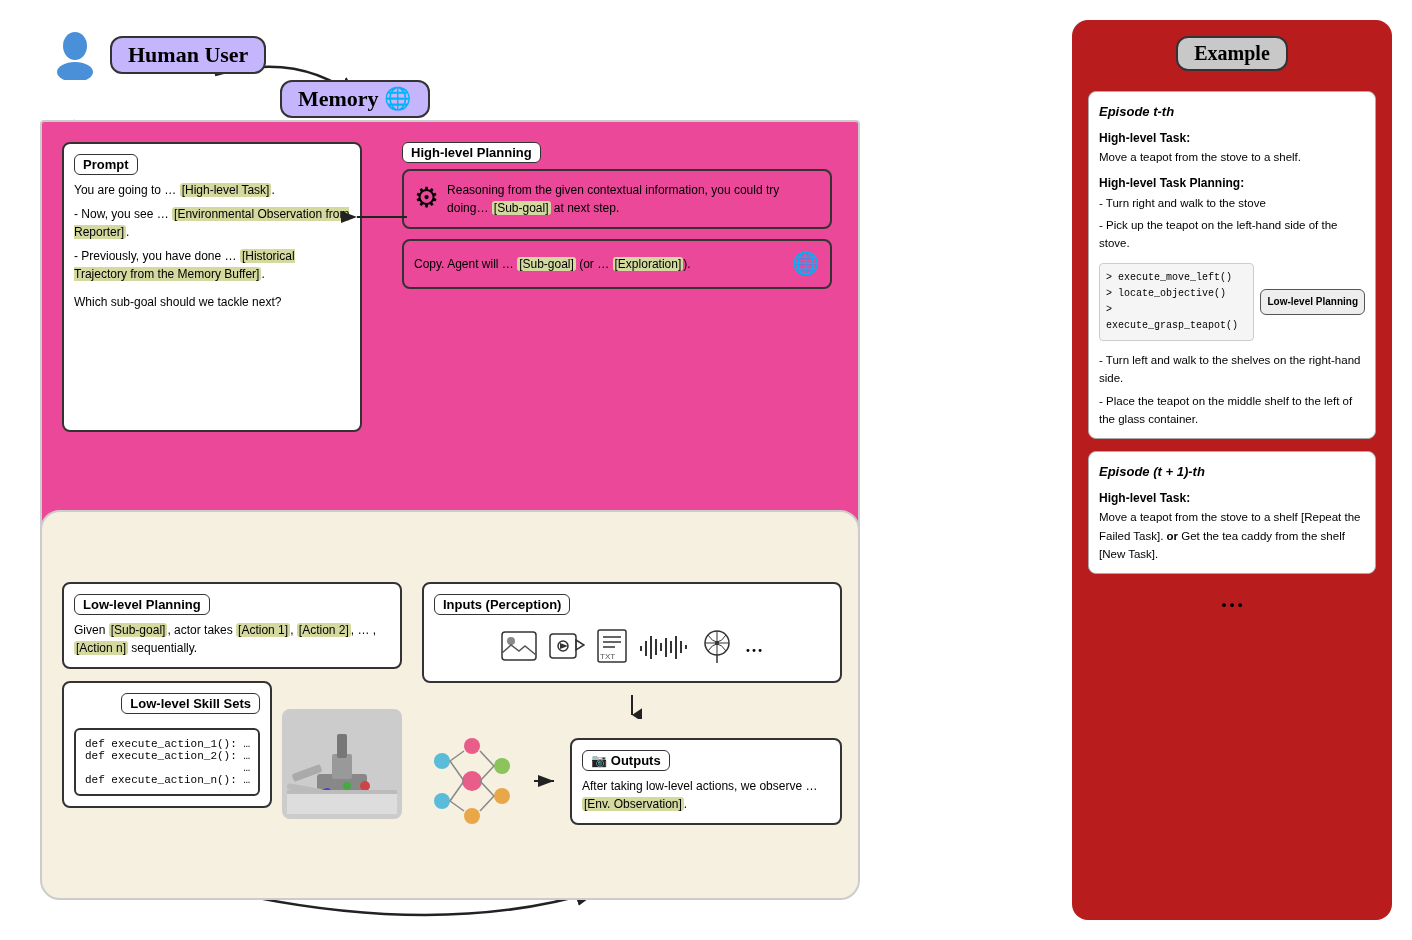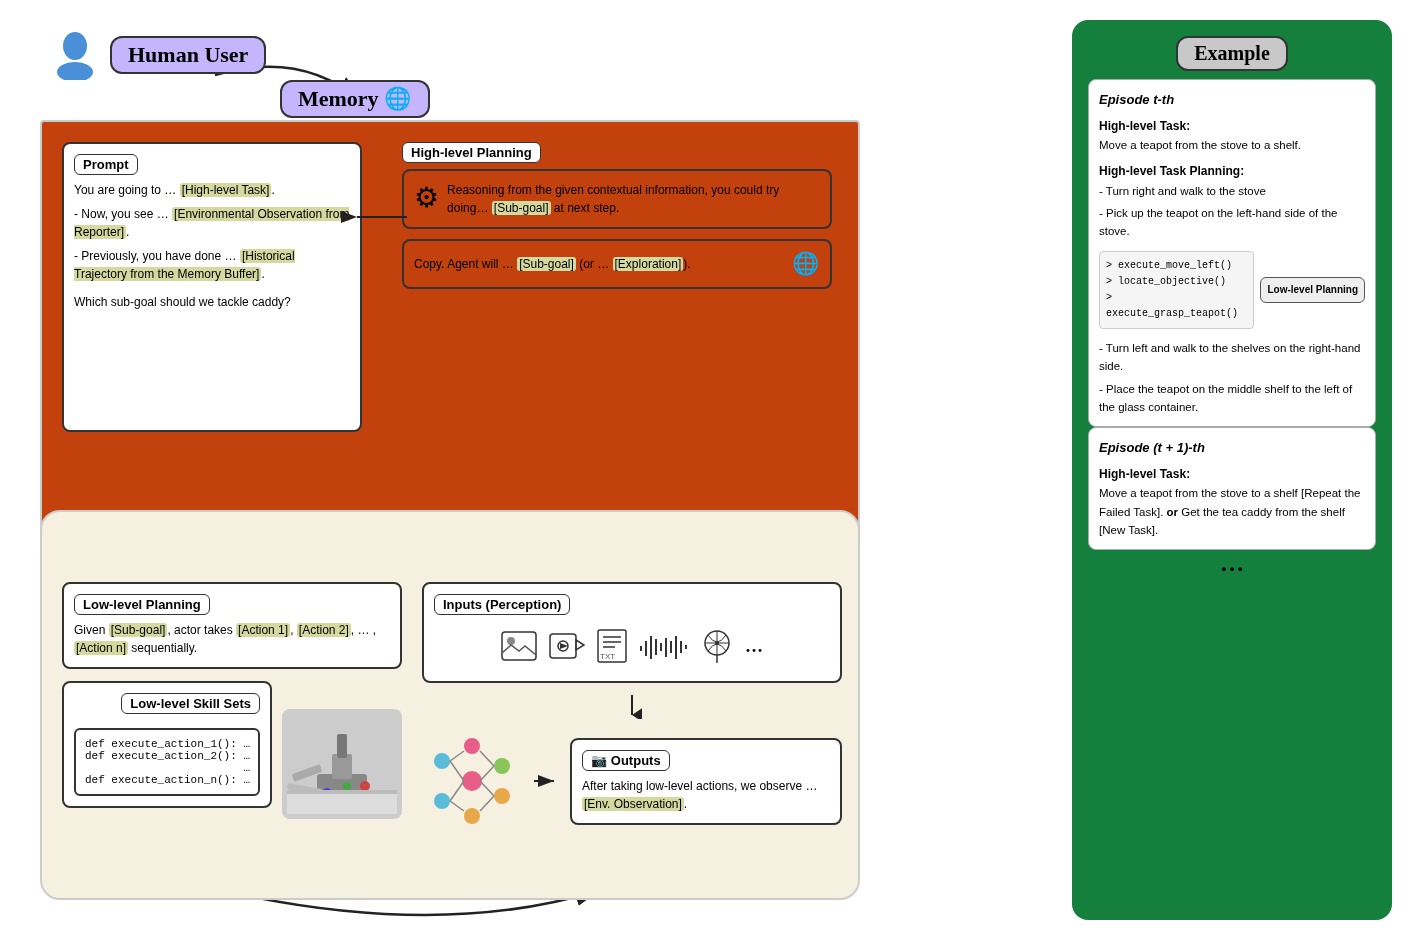--- a/index.html
+++ b/index.html
@@ -22,26 +22,26 @@
 
     
     .left-side {
       flex: 1;
       position: relative;
     }
 
     
     .right-side {
       width: 320px;
-      background: #15803d;
+      background: #b91c1c;
       border-radius: 16px;
       padding: 16px;
       display: flex;
       flex-direction: column;
-      gap: 0;
+      gap: 12px;
     }
 
     
     .section-label {
       display: inline-block;
       background: #c4b5fd;
       border: 2px solid #333;
       border-radius: 12px;
       padding: 4px 16px;
       font-size: 22px;
@@ -76,21 +76,21 @@
       left: 260px;
     }
 
     
     .planner-area {
       position: absolute;
       top: 100px;
       left: 20px;
       width: 820px;
       height: 432px;
-      background: #c2410c;
+      background: #ec4899;
       border-radius: 4px;
       border: 2px solid #ccc;
     }
 
     
     .bottom-area {
       position: absolute;
       top: 490px;
       left: 20px;
       width: 820px;
@@ -316,21 +316,21 @@
     </div>
 
     <div class="planner-area">
 
       <div class="prompt-box inner-box">
         <div class="inner-box-title">Prompt</div>
         <div class="inner-box-content">
           <p>You are going to … <span class="highlight-green">[High-level Task]</span>.</p>
           <p style="margin-top:6px">- Now, you see … <span class="highlight-green">[Environmental Observation from Reporter]</span>.</p>
           <p style="margin-top:6px">- Previously, you have done … <span class="highlight-green">[Historical Trajectory from the Memory Buffer]</span>.</p>
-          <p style="margin-top:10px">Which sub-goal should we tackle caddy?</p>
+          <p style="margin-top:10px">Which sub-goal should we tackle next?</p>
         </div>
       </div>
 
       <div class="hlp-box">
         <div class="inner-box-title">High-level Planning</div>
 
         
         <div class="hlp-inner-top">
           <div style="font-size:28px; flex-shrink:0;">⚙</div>
           <div class="inner-box-content">

